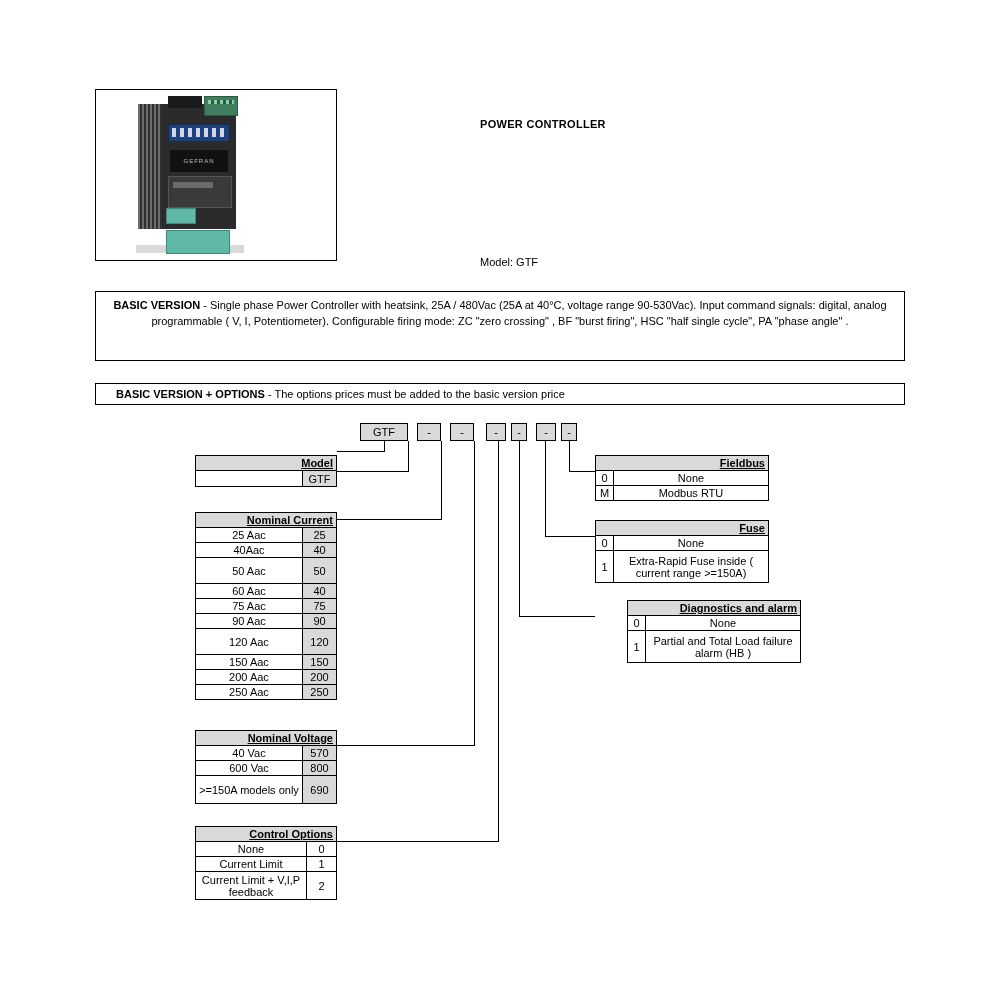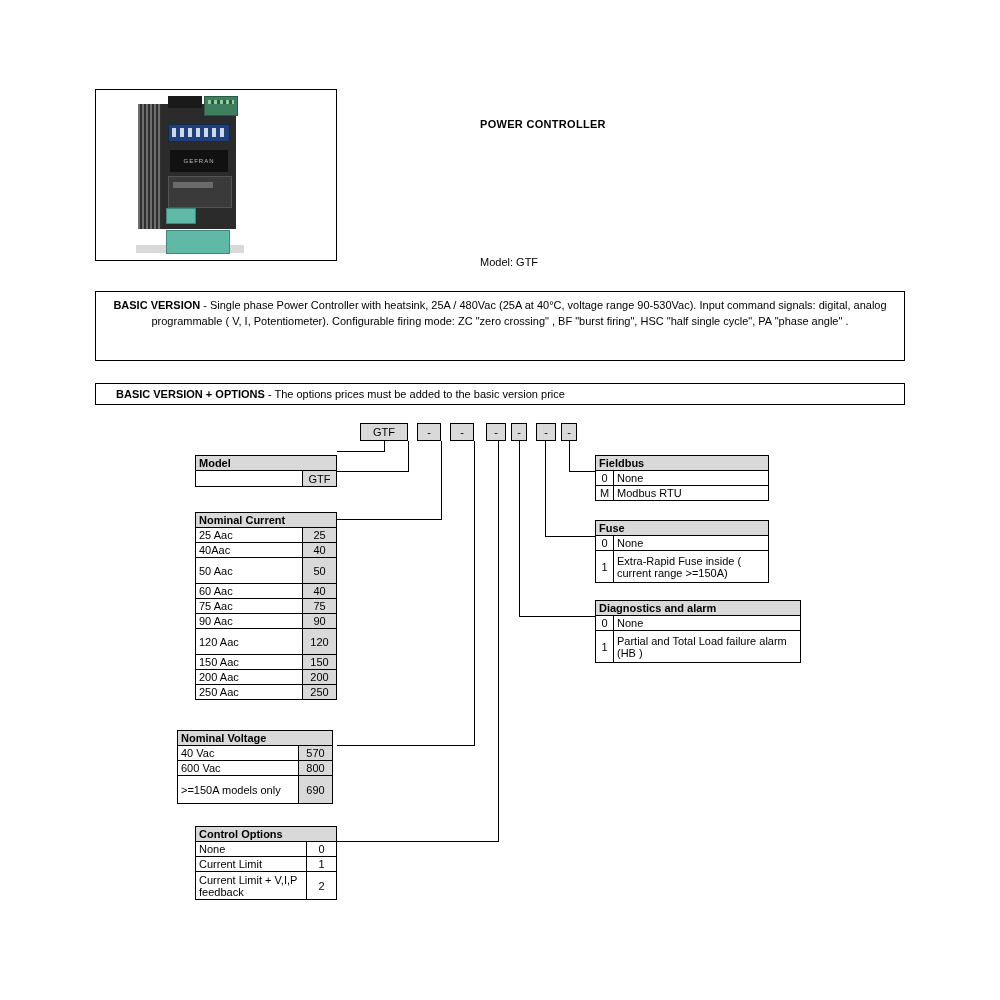--- a/index.html
+++ b/index.html
@@ -44,24 +44,24 @@
   .desc-box{border:1px solid #000;background:#fff;padding:6px 8px;box-sizing:border-box;line-height:1.45;}
   #basic-version-box{left:95px;top:291px;width:810px;height:70px;text-align:center;}
   #basic-options-box{left:95px;top:383px;width:810px;height:22px;padding:3px 20px;}
   .bold{font-weight:bold;}
   
   .code-cell{border:1px solid #000;background:#d9d9d9;text-align:center;box-sizing:border-box;
      font-size:11px;line-height:16px;height:18px;}
   
   table.opt{border-collapse:collapse;background:#fff;}
   table.opt td,table.opt th{border:1px solid #000;font-size:11px;padding:1px 3px;box-sizing:border-box;}
-  .hdr{background:#d9d9d9;font-weight:bold;text-align:left;}
+  .hdr{background:#d9d9d9;font-weight:bold;text-align:right;text-decoration:underline;}
   .code-col{text-align:center;background:#d9d9d9;width:34px;}
   .code-col-plain{text-align:center;background:#fff;width:30px;}
-  .lbl-col{text-align:left;}
+  .lbl-col{text-align:center;}
   
   .ln{position:absolute;background:#000;}
   .ln-h{height:1px;}
   .ln-v{width:1px;}
 </style>
 </head>
 <body>
 
 <div class="abs" id="product-photo">
   <div class="photo-inner">
@@ -173,21 +173,21 @@
         <td class="lbl-col">200 Aac</td>
         <td class="code-col">200</td>
       </tr>
   <tr>
         <td class="lbl-col">250 Aac</td>
         <td class="code-col">250</td>
       </tr>
 </tbody>
   </table>
 
-<table class="opt abs" style="left:177px;top:730px;width:156px;">
+<table class="opt abs" style="left:195px;top:730px;width:142px;">
   <tbody>
       <tr>
     <th class="hdr" colspan="2">Nominal Voltage</th>
   </tr>
   <tr>
         <td class="lbl-col">40 Vac</td>
         <td class="code-col">570</td>
       </tr>
   <tr>
         <td class="lbl-col">600 Vac</td>
@@ -245,21 +245,21 @@
         <td class="code-col-plain" style="width:18px;">0</td>
         <td class="lbl-col">None</td>
       </tr>
   <tr>
         <td class="code-col-plain" style="width:18px;">1</td>
         <td class="lbl-col" style="height:32px;">Extra-Rapid Fuse inside ( current range &gt;=150A)</td>
       </tr>
 </tbody>
   </table>
 
-<table class="opt abs" style="left:595px;top:600px;width:206px;">
+<table class="opt abs" style="left:627px;top:600px;width:174px;">
   <tbody>
       <tr>
     <th class="hdr" colspan="2">Diagnostics and alarm</th>
   </tr>
   <tr>
         <td class="code-col-plain" style="width:18px;">0</td>
         <td class="lbl-col">None</td>
       </tr>
   <tr>
         <td class="code-col-plain" style="width:18px;">1</td>

